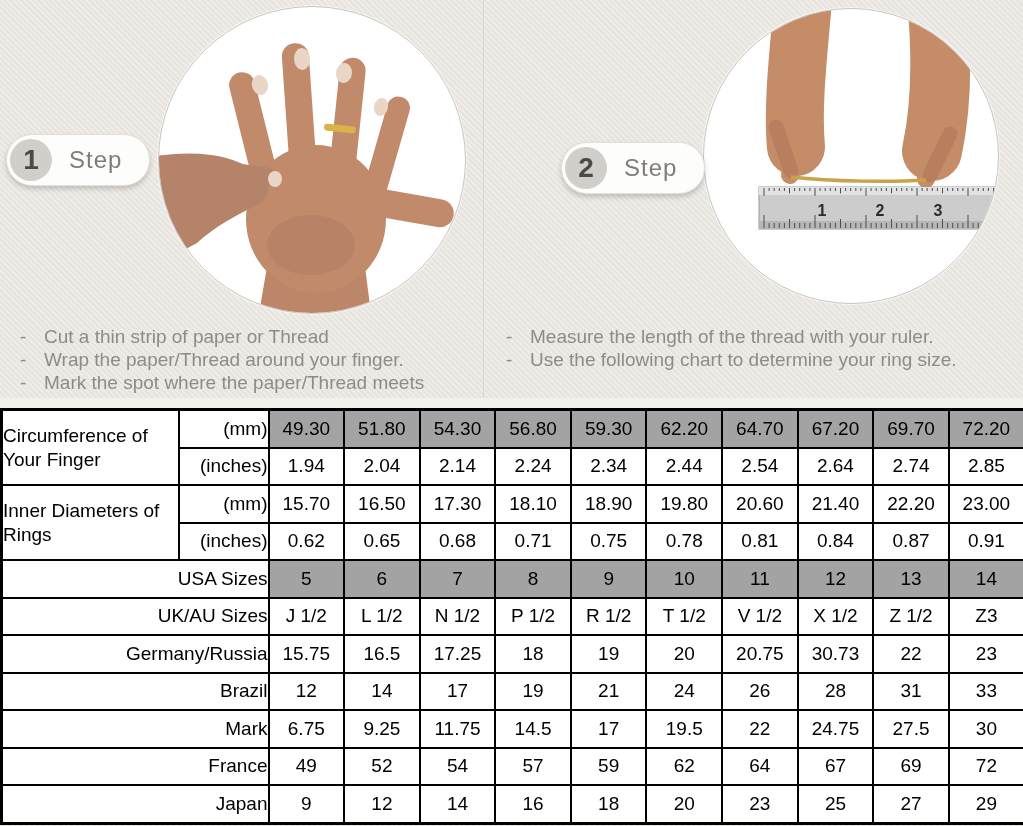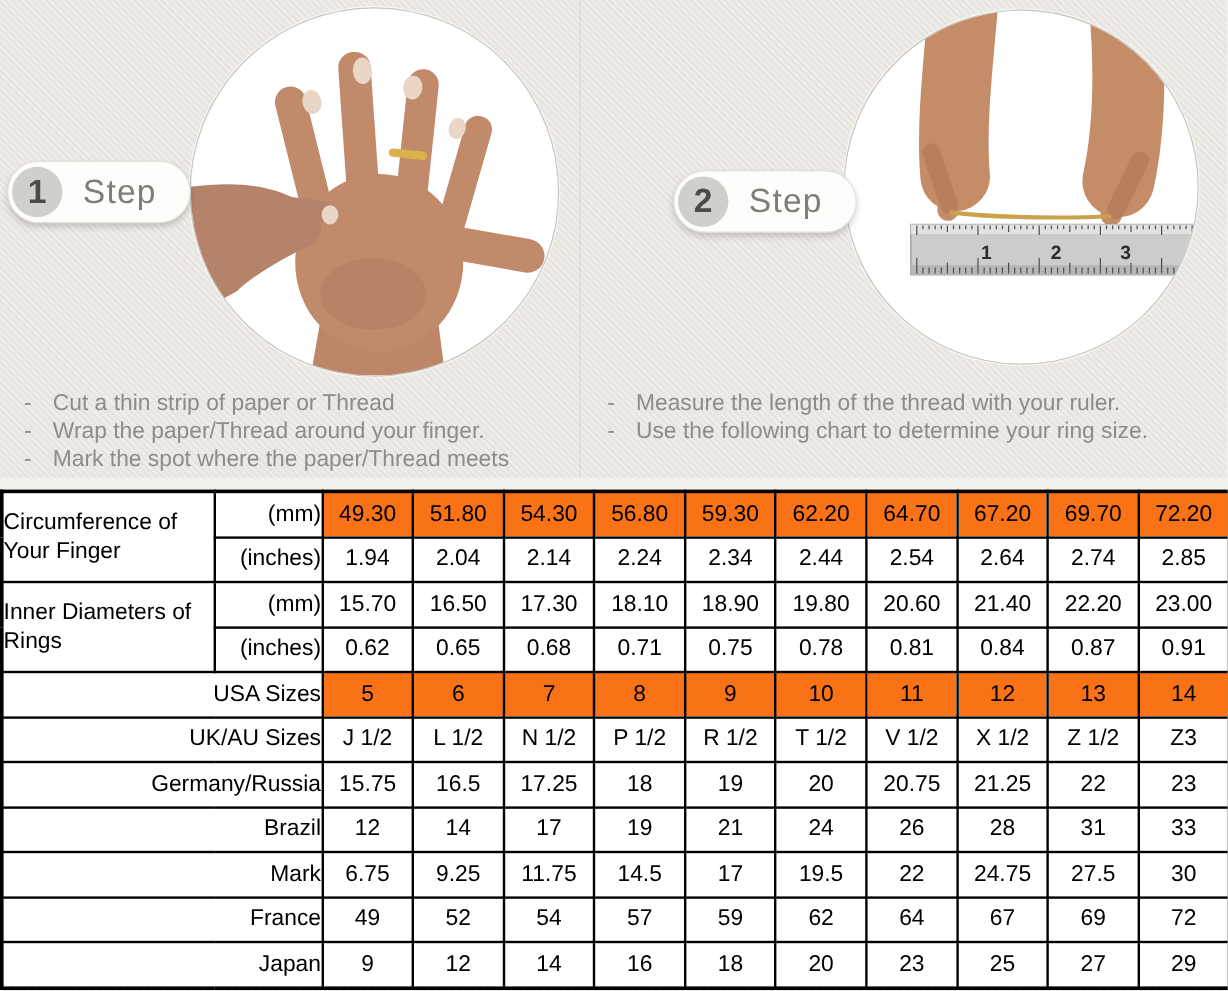--- a/index.html
+++ b/index.html
@@ -50,21 +50,21 @@
   }
   #badge-step1 { left:6px;  top:134px; }
   #badge-step2 { left:561px; top:142px; }
   .badge-circle {
     width:42px; height:42px; border-radius:50%;
     background:#d1cfca;
     display:flex; align-items:center; justify-content:center;
     font-size:28px; font-weight:bold; color:#4c4a46;
   }
   .badge-label {
-    font-size:28px; color:#807d78;
+    font-size:24px; color:#807d78;
     margin:0 24px 0 17px;
     letter-spacing:1px;
     text-align:right;
   }
 
   .instructions {
     position:absolute;
     font-size:19px; color:#8e8c87;
     line-height:23px;
   }
@@ -92,21 +92,21 @@
     background:#ffffff;
   }
   .ring-table td.label-main {
     white-space:normal;
     line-height:1.25;
     font-size:19px;
   }
   .ring-table td.label-unit { text-align:right; padding-left:5px; }
   .ring-table td.label-row  { text-align:right; padding-left:7px; }
   .ring-table td.value-cell { text-align:center; }
-  .ring-table td.shaded     { background:#f97316; }
+  .ring-table td.shaded     { background:#a3a3a3; }
 </style>
 </head>
 <body>
 
 <div class="grain"></div>
 
 <div class="top-section">
   <div class="divider"></div>
 
   <div class="step-badge" id="badge-step1">
@@ -388,21 +388,21 @@
       </tr>
       <tr>
         <td class="label-row" colspan="2">Germany/Russia</td>
         <td class="value-cell">15.75</td>
         <td class="value-cell">16.5</td>
         <td class="value-cell">17.25</td>
         <td class="value-cell">18</td>
         <td class="value-cell">19</td>
         <td class="value-cell">20</td>
         <td class="value-cell">20.75</td>
-        <td class="value-cell">21.25</td>
+        <td class="value-cell">30.73</td>
         <td class="value-cell">22</td>
         <td class="value-cell">23</td>
       </tr>
       <tr>
         <td class="label-row" colspan="2">Brazil</td>
         <td class="value-cell">12</td>
         <td class="value-cell">14</td>
         <td class="value-cell">17</td>
         <td class="value-cell">19</td>
         <td class="value-cell">21</td>

